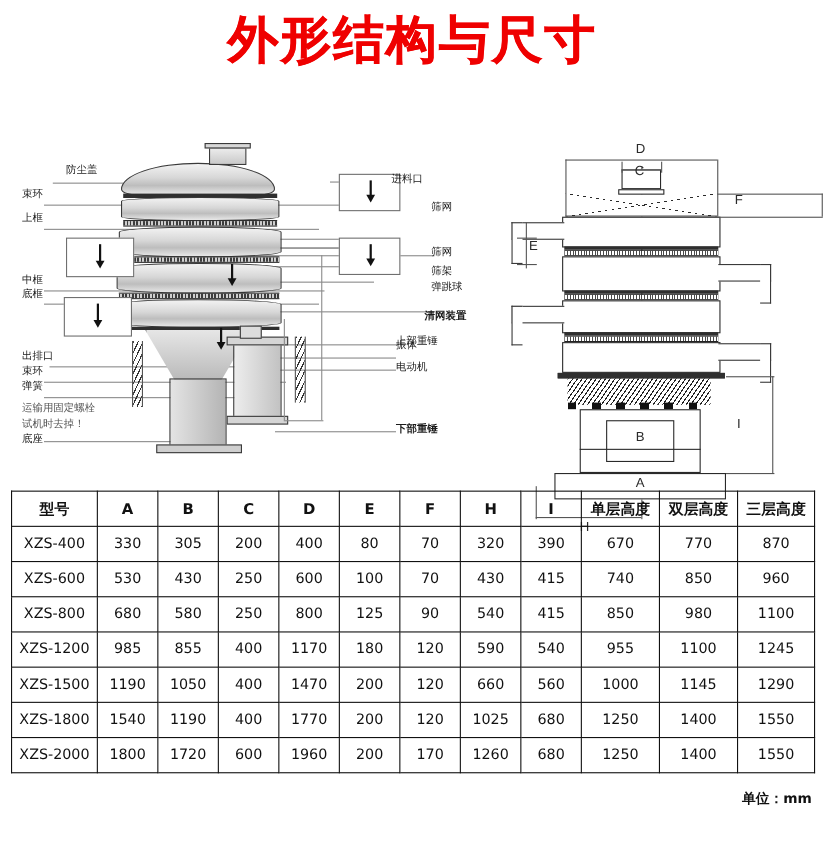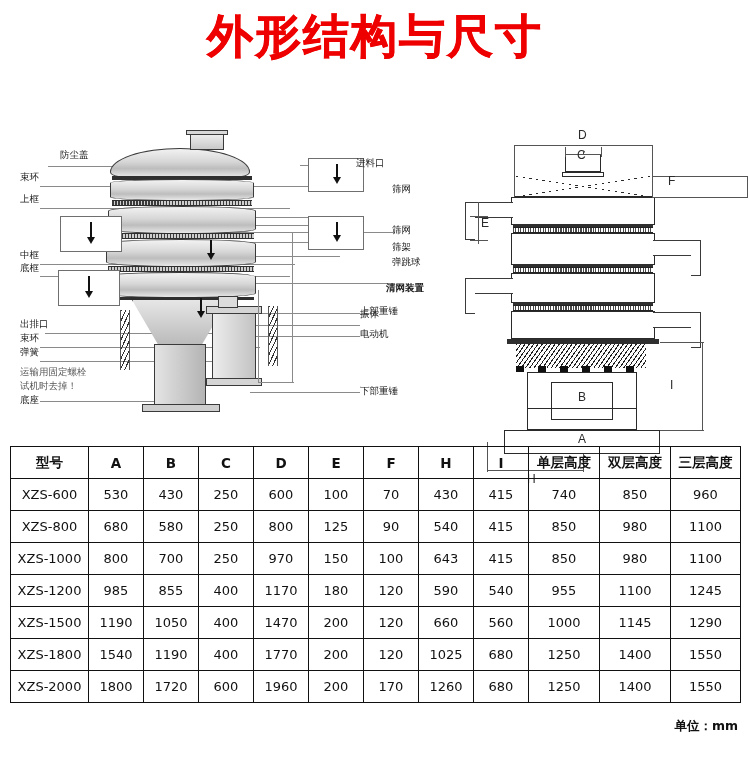--- a/index.html
+++ b/index.html
@@ -259,21 +259,21 @@
 
       <div class="lbl" style="left:356px; top:38px;">进料口</div>
       <div class="lbl" style="left:392px; top:64px;">筛网</div>
       <div class="lbl" style="left:392px; top:105px;">筛网</div>
       <div class="lbl" style="left:392px; top:122px;">筛架</div>
       <div class="lbl" style="left:392px; top:137px;">弹跳球</div>
       <div class="lbl" style="left:386px; top:163px;font-weight:bold;">清网装置</div>
       <div class="lbl" style="left:360px; top:186px;">上部重锤</div>
       <div class="lbl" style="left:360px; top:189px;">振体</div>
       <div class="lbl" style="left:360px; top:209px;">电动机</div>
-      <div class="lbl" style="left:360px; top:266px;">下部重锤</div>
+      <div class="lbl" style="left:360px; top:266px;font-weight:bold;">下部重锤</div>
     </div>
 
     <div>
 
       <div class="centerline" style="left:583px; top:32px; height:184px;"></div>
 
       <div class="od" style="left:565px; top:34px; width:36px; height:18px;"></div>
       <div class="od" style="left:562px; top:52px; width:42px; height:5px;"></div>
 
       <div class="od" style="left:514px; top:57px; width:138px; height:20px;
@@ -385,20 +385,34 @@
           <th>F</th>
           <th>H</th>
           <th>I</th>
           <th>单层高度</th>
           <th>双层高度</th>
           <th>三层高度</th>
         </tr>
       </thead>
       <tbody>
         <tr>
+          <td class="model">XZS-400</td>
+          <td>330</td>
+          <td>305</td>
+          <td>200</td>
+          <td>400</td>
+          <td>80</td>
+          <td>70</td>
+          <td>320</td>
+          <td>390</td>
+          <td>670</td>
+          <td>770</td>
+          <td>870</td>
+        </tr>
+        <tr>
           <td class="model">XZS-600</td>
           <td>530</td>
           <td>430</td>
           <td>250</td>
           <td>600</td>
           <td>100</td>
           <td>70</td>
           <td>430</td>
           <td>415</td>
           <td>740</td>
@@ -413,34 +427,20 @@
           <td>800</td>
           <td>125</td>
           <td>90</td>
           <td>540</td>
           <td>415</td>
           <td>850</td>
           <td>980</td>
           <td>1100</td>
         </tr>
         <tr>
-          <td class="model">XZS-1000</td>
-          <td>800</td>
-          <td>700</td>
-          <td>250</td>
-          <td>970</td>
-          <td>150</td>
-          <td>100</td>
-          <td>643</td>
-          <td>415</td>
-          <td>850</td>
-          <td>980</td>
-          <td>1100</td>
-        </tr>
-        <tr>
           <td class="model">XZS-1200</td>
           <td>985</td>
           <td>855</td>
           <td>400</td>
           <td>1170</td>
           <td>180</td>
           <td>120</td>
           <td>590</td>
           <td>540</td>
           <td>955</td>

